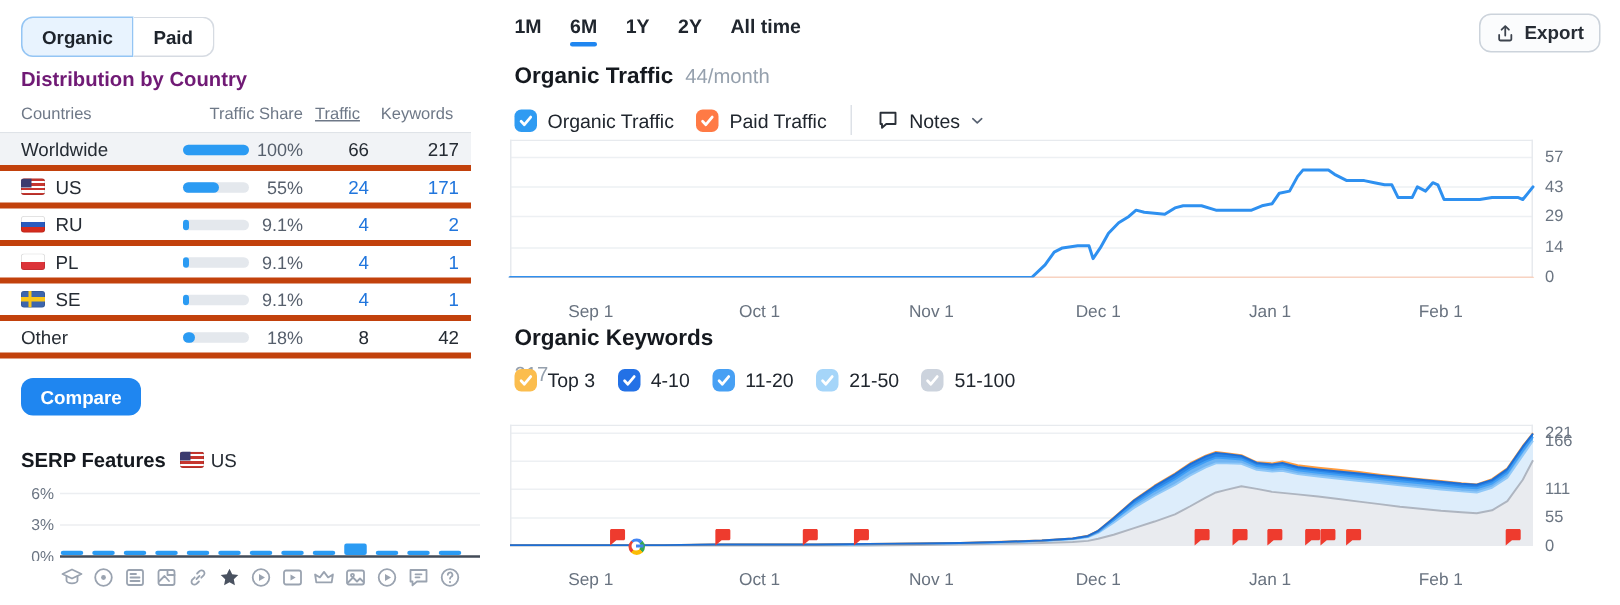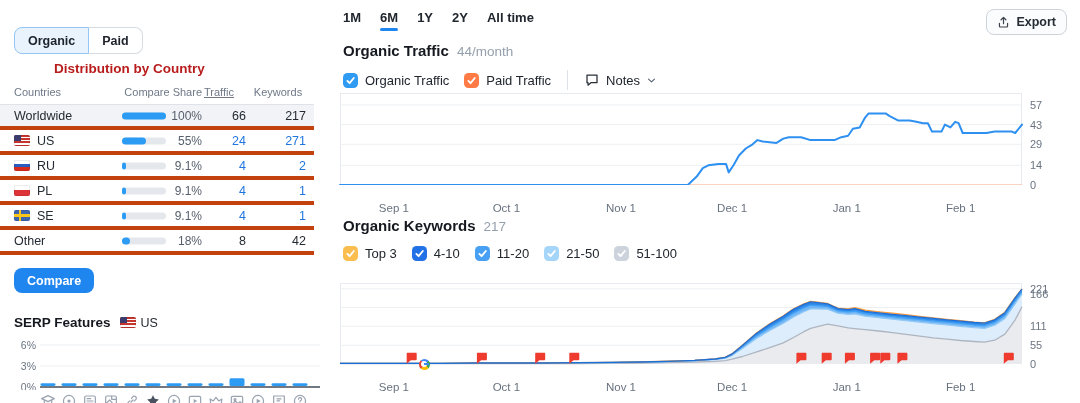--- a/index.html
+++ b/index.html
@@ -1,47 +1,47 @@
 <!DOCTYPE html>
 <html><head>
 <meta charset="utf-8">
 <style>
   * { margin:0; padding:0; box-sizing:border-box; }
   html,body { width:1080px; height:403px; background:#fff; overflow:hidden;
     font-family:"Liberation Sans","DejaVu Sans",sans-serif; color:#1e242c; }
   .page { position:relative; width:1080px; height:403px; background:#fff; }
 
   
-  .left { position:absolute; left:0; top:16px; width:332px; height:349px; }
+  .left { position:absolute; left:0; top:0; width:332px; height:349px; }
 
   .seg { position:absolute; left:14px; top:11px; display:flex; }
   .seg .segbtn { height:27px; padding:0 13px; font-size:12.5px; font-weight:700;
     border:1px solid #d6dbe2; background:#fff; color:#1d232b; display:flex; align-items:center; cursor:pointer; }
   .seg .segbtn:first-child { border-radius:8px 0 0 8px; }
   .seg .segbtn:last-child { border-radius:0 8px 8px 0; border-left:none; }
   .seg .segbtn.active { background:#e8f3fe; border:1px solid #94c5f4; }
 
-  .l-title { position:absolute; left:14px; top:45px; font-size:13.5px; font-weight:700; color:#b91c1c;margin-left:40px; }
+  .l-title { position:absolute; left:14px; top:45px; font-size:13.5px; font-weight:700; color:#701a75; }
 
   .ctable { position:absolute; left:0; top:64px; width:314px; }
   .chead { position:relative; height:25px; border-bottom:1px solid #dfe3e8; font-size:11px; color:#6e7887; }
   .crow { position:relative; height:25px; border-bottom:4px solid #c2410c; font-size:12.5px; }
   .crow.selected { background:#f1f3f6; }
   .cell { position:absolute; top:50%; transform:translateY(-50%); white-space:nowrap; }
   .c-name { left:14px; color:#252b33; display:flex; align-items:center; gap:7px; }
   .c-bar  { left:122px; width:44px; height:7px; border-radius:4px; background:#e4e8ed; }
   .c-bar i { display:block; height:7px; border-radius:4px; background:#2b9bf3; }
   .c-share { left:156px; width:46px; text-align:right; font-size:12px; color:#565f6c; }
   .c-traffic { left:204px; width:42px; text-align:right; }
   .c-kw { left:250px; width:56px; text-align:right; }
   .num-link { color:#2176dd; cursor:pointer; }
   .num-plain { color:#252b33; }
   .h-countries { left:14px; }
   .h-share { left:110px; width:92px; text-align:right; }
-  .h-traffic { left:204px; width:42px; text-align:left;text-decoration:underline; }
+  .h-traffic { left:204px; width:42px; text-align:center;text-decoration:underline; }
   .h-kw { left:250px; width:56px; text-align:center; }
 
   .flag { display:inline-block; width:16px; height:11px; border-radius:2px; position:relative;
     overflow:hidden; box-shadow:inset 0 0 0 0.5px rgba(0,0,0,.15); flex:0 0 auto; }
   .flag-us { background:repeating-linear-gradient(180deg,#c6362f 0 1.6px,#fff 1.6px 3.2px); }
   .flag-us::before { content:""; position:absolute; left:0; top:0; width:7px; height:6px; background:#3c3b6e; }
   .flag-ru { background:linear-gradient(180deg,#fff 0 34%,#2a5bbf 34% 67%,#d52b1e 67% 100%); }
   .flag-pl { background:linear-gradient(180deg,#fff 0 50%,#dc3439 50% 100%); }
   .flag-se { background:#3d66ad; }
   .flag-se::before { content:""; position:absolute; left:4.5px; top:0; width:2.5px; height:11px; background:#f9c619; }
@@ -70,21 +70,21 @@
 
   .export-btn { position:absolute; right:13px; top:9px; height:26px; padding:0 10px;
     display:flex; align-items:center; gap:6px; border:1px solid #ccd3db; border-radius:8px;
     background:#fbfcfd; font-size:12.5px; font-weight:700; color:#262c34; cursor:pointer; }
   .export-btn svg { width:13px; height:13px; color:#3c434d; }
 
   .sec-title { position:absolute; left:5px; display:flex; align-items:baseline; gap:8px; }
   .sec-title .t { font-size:15px; font-weight:700; color:#15191f; }
   .sec-title .sub { font-size:13.5px; color:#95a0ad; }
   #traffic-title { top:42px; }
-  #keywords-title { top:217px; }
+  #keywords-title { top:217px;flex-direction:column; }
 
   .legend { position:absolute; left:5px; display:flex; align-items:center; gap:15px; font-size:13px; color:#20262e; }
   #legend-traffic { top:70px; }
   #legend-keywords { top:246px; }
   .leg-item { display:flex; align-items:center; gap:7px; cursor:pointer; }
   .cbox { width:15px; height:15px; border-radius:4.5px; display:flex; align-items:center; justify-content:center; }
   .cbox svg { width:11px; height:11px; }
   .leg-div { width:1px; height:20px; background:#dde1e7; margin:0 1px; }
   .notes-ctl { display:flex; align-items:center; gap:6px; cursor:pointer; color:#20262e; }
   .notes-ctl .nicon { width:16px; height:16px; color:#2a3038; }
@@ -111,21 +111,21 @@
     <div class="seg" id="seg-toggle">
         <button class="segbtn active">Organic</button>
         <button class="segbtn">Paid</button>
       </div>
 
     <div class="l-title">Distribution by Country</div>
 
     <div class="ctable">
       <div class="chead">
         <span class="cell h-countries">Countries</span>
-        <span class="cell h-share">Compare Share</span>
+        <span class="cell h-share">Traffic Share</span>
         <span class="cell h-traffic">Traffic</span>
         <span class="cell h-kw">Keywords</span>
       </div>
       <div id="country-rows">
           <div class="crow selected">
     <span class="cell c-name">
 
       <span class="nm">Worldwide</span>
     </span>
     <span class="cell c-bar">
@@ -138,21 +138,21 @@
           <div class="crow">
     <span class="cell c-name">
       <span class="flag flag-us"></span>
       <span class="nm">US</span>
     </span>
     <span class="cell c-bar">
               <i style="width: 24.2px;"></i>
             </span>
     <span class="cell c-share">55%</span>
     <span class="cell c-traffic num-link">24</span>
-    <span class="cell c-kw num-link">271</span>
+    <span class="cell c-kw num-link">171</span>
   </div>
           <div class="crow">
     <span class="cell c-name">
       <span class="flag flag-ru"></span>
       <span class="nm">RU</span>
     </span>
     <span class="cell c-bar">
               <i style="width: 4.004px;"></i>
             </span>
     <span class="cell c-share">9.1%</span>

